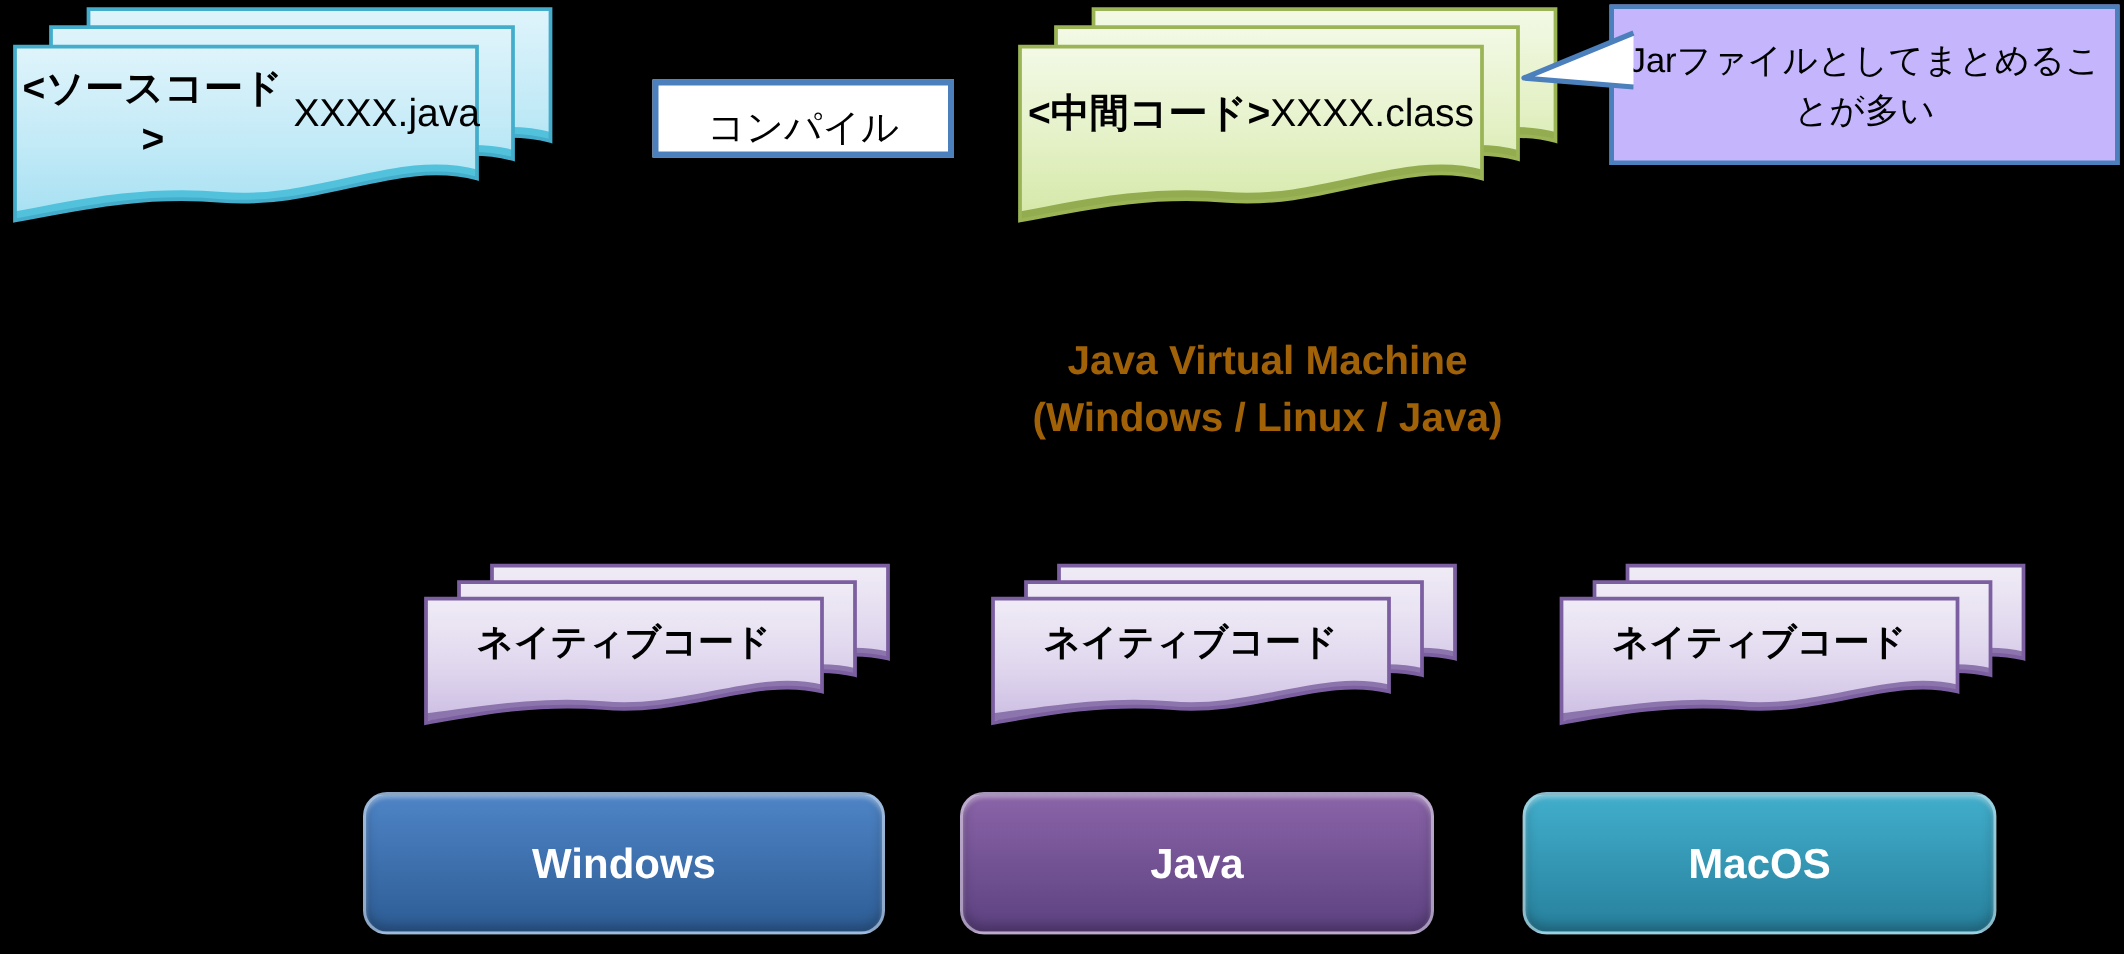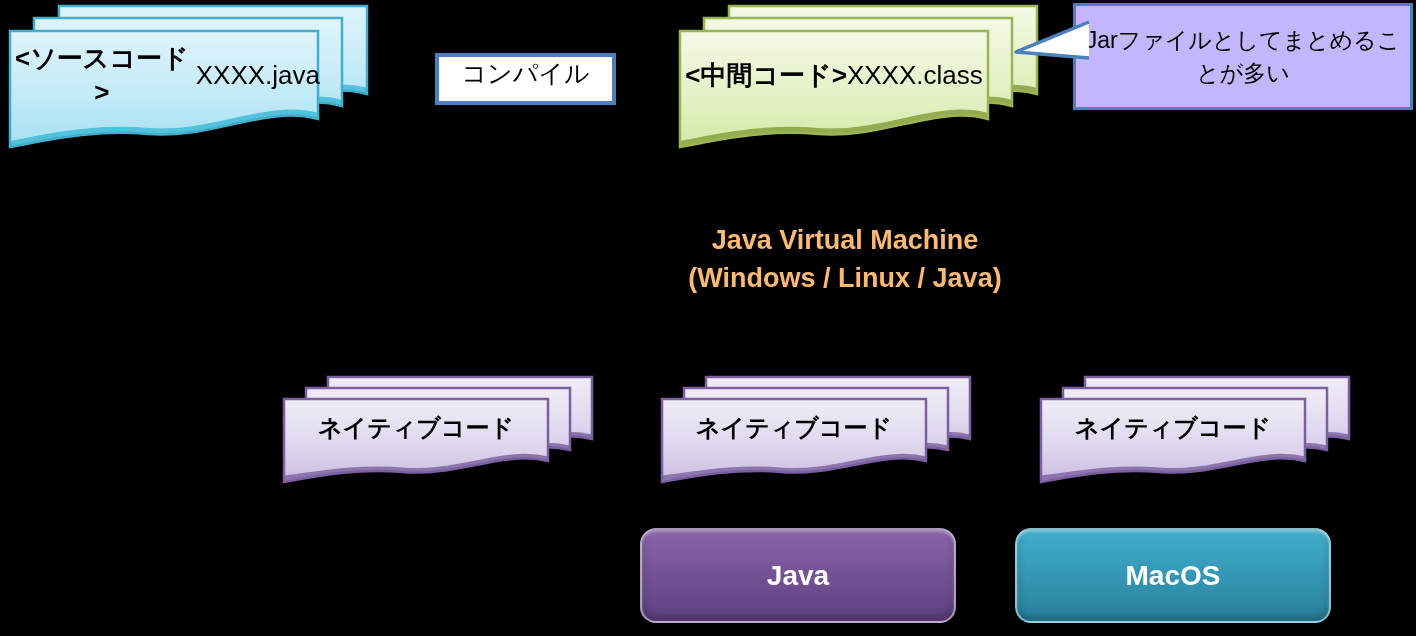--- a/index.html
+++ b/index.html
@@ -12,34 +12,34 @@
   
   .doc-text{
     position:absolute;display:flex;flex-direction:row;align-items:center;justify-content:center;
     text-align:center;color:#000;pointer-events:none;
   }
   .doc-title{font-weight:bold;font-size:26px;line-height:34px;}
   .doc-file{font-size:26px;line-height:34px;}
   .native-label{font-weight:bold;font-size:24px;}
   
   .compile-box{
-    left:435px;top:53px;width:181px;height:52px;background:#fff;border:4px solid #4C80BC;
-    box-sizing:border-box;display:flex;align-items:flex-start;justify-content:center;
+    left:435px;top:53px;width:201px;height:52px;background:#fff;border:4px solid #4C80BC;
+    box-sizing:border-box;display:flex;align-items:flex-end;justify-content:center;
     font-size:25px;color:#000;
   }
   
   .callout-box{
     left:1073px;top:3px;width:340px;height:107px;background:#c4b5fd;border:3px solid #4C80BC;
     box-sizing:border-box;display:flex;flex-direction:column;align-items:center;justify-content:center;
     font-size:23px;line-height:33px;color:#000;text-align:center;
   }
   .callout-tail{left:1008px;top:14px;width:82px;height:60px;}
   
   .jvm-text{
-    left:545px;top:221px;width:600px;text-align:center;color:#fdba74;font-weight:bold;
+    left:545px;top:221px;width:600px;text-align:center;color:#a16207;font-weight:bold;
     font-size:27px;line-height:38px;
   }
   
   .os-box{
     top:528px;height:95px;border-radius:16px;border:2px solid rgba(255,255,255,0.45);
     box-sizing:border-box;display:flex;align-items:center;justify-content:center;
     color:#fff;font-weight:bold;font-size:28px;
     box-shadow:inset 0 2px 3px rgba(255,255,255,0.35), inset 0 -4px 8px rgba(0,0,0,0.25);
   }
   .os-windows{left:242px;width:348px;background:linear-gradient(#4E84C6,#2D5C94);}
@@ -172,20 +172,23 @@
         <use href="#docP"></use>
       </svg>
     <svg class="doc" style="left:0;top:22px;" width="268" height="94">
         <use href="#docP"></use>
       </svg>
     <div class="doc-text" style="left:0;top:22px;width:268px;height:62px;">
       <div class="native-label">ネイティブコード</div>
     </div>
   </div>
 
+  <div class="abs os-box os-windows">
+    <span>Windows</span>
+  </div>
   <div class="abs os-box os-linux">
     <span>Java</span>
   </div>
   <div class="abs os-box os-macos">
     <span>MacOS</span>
   </div>
 
 </div>
 
 </body></html>

